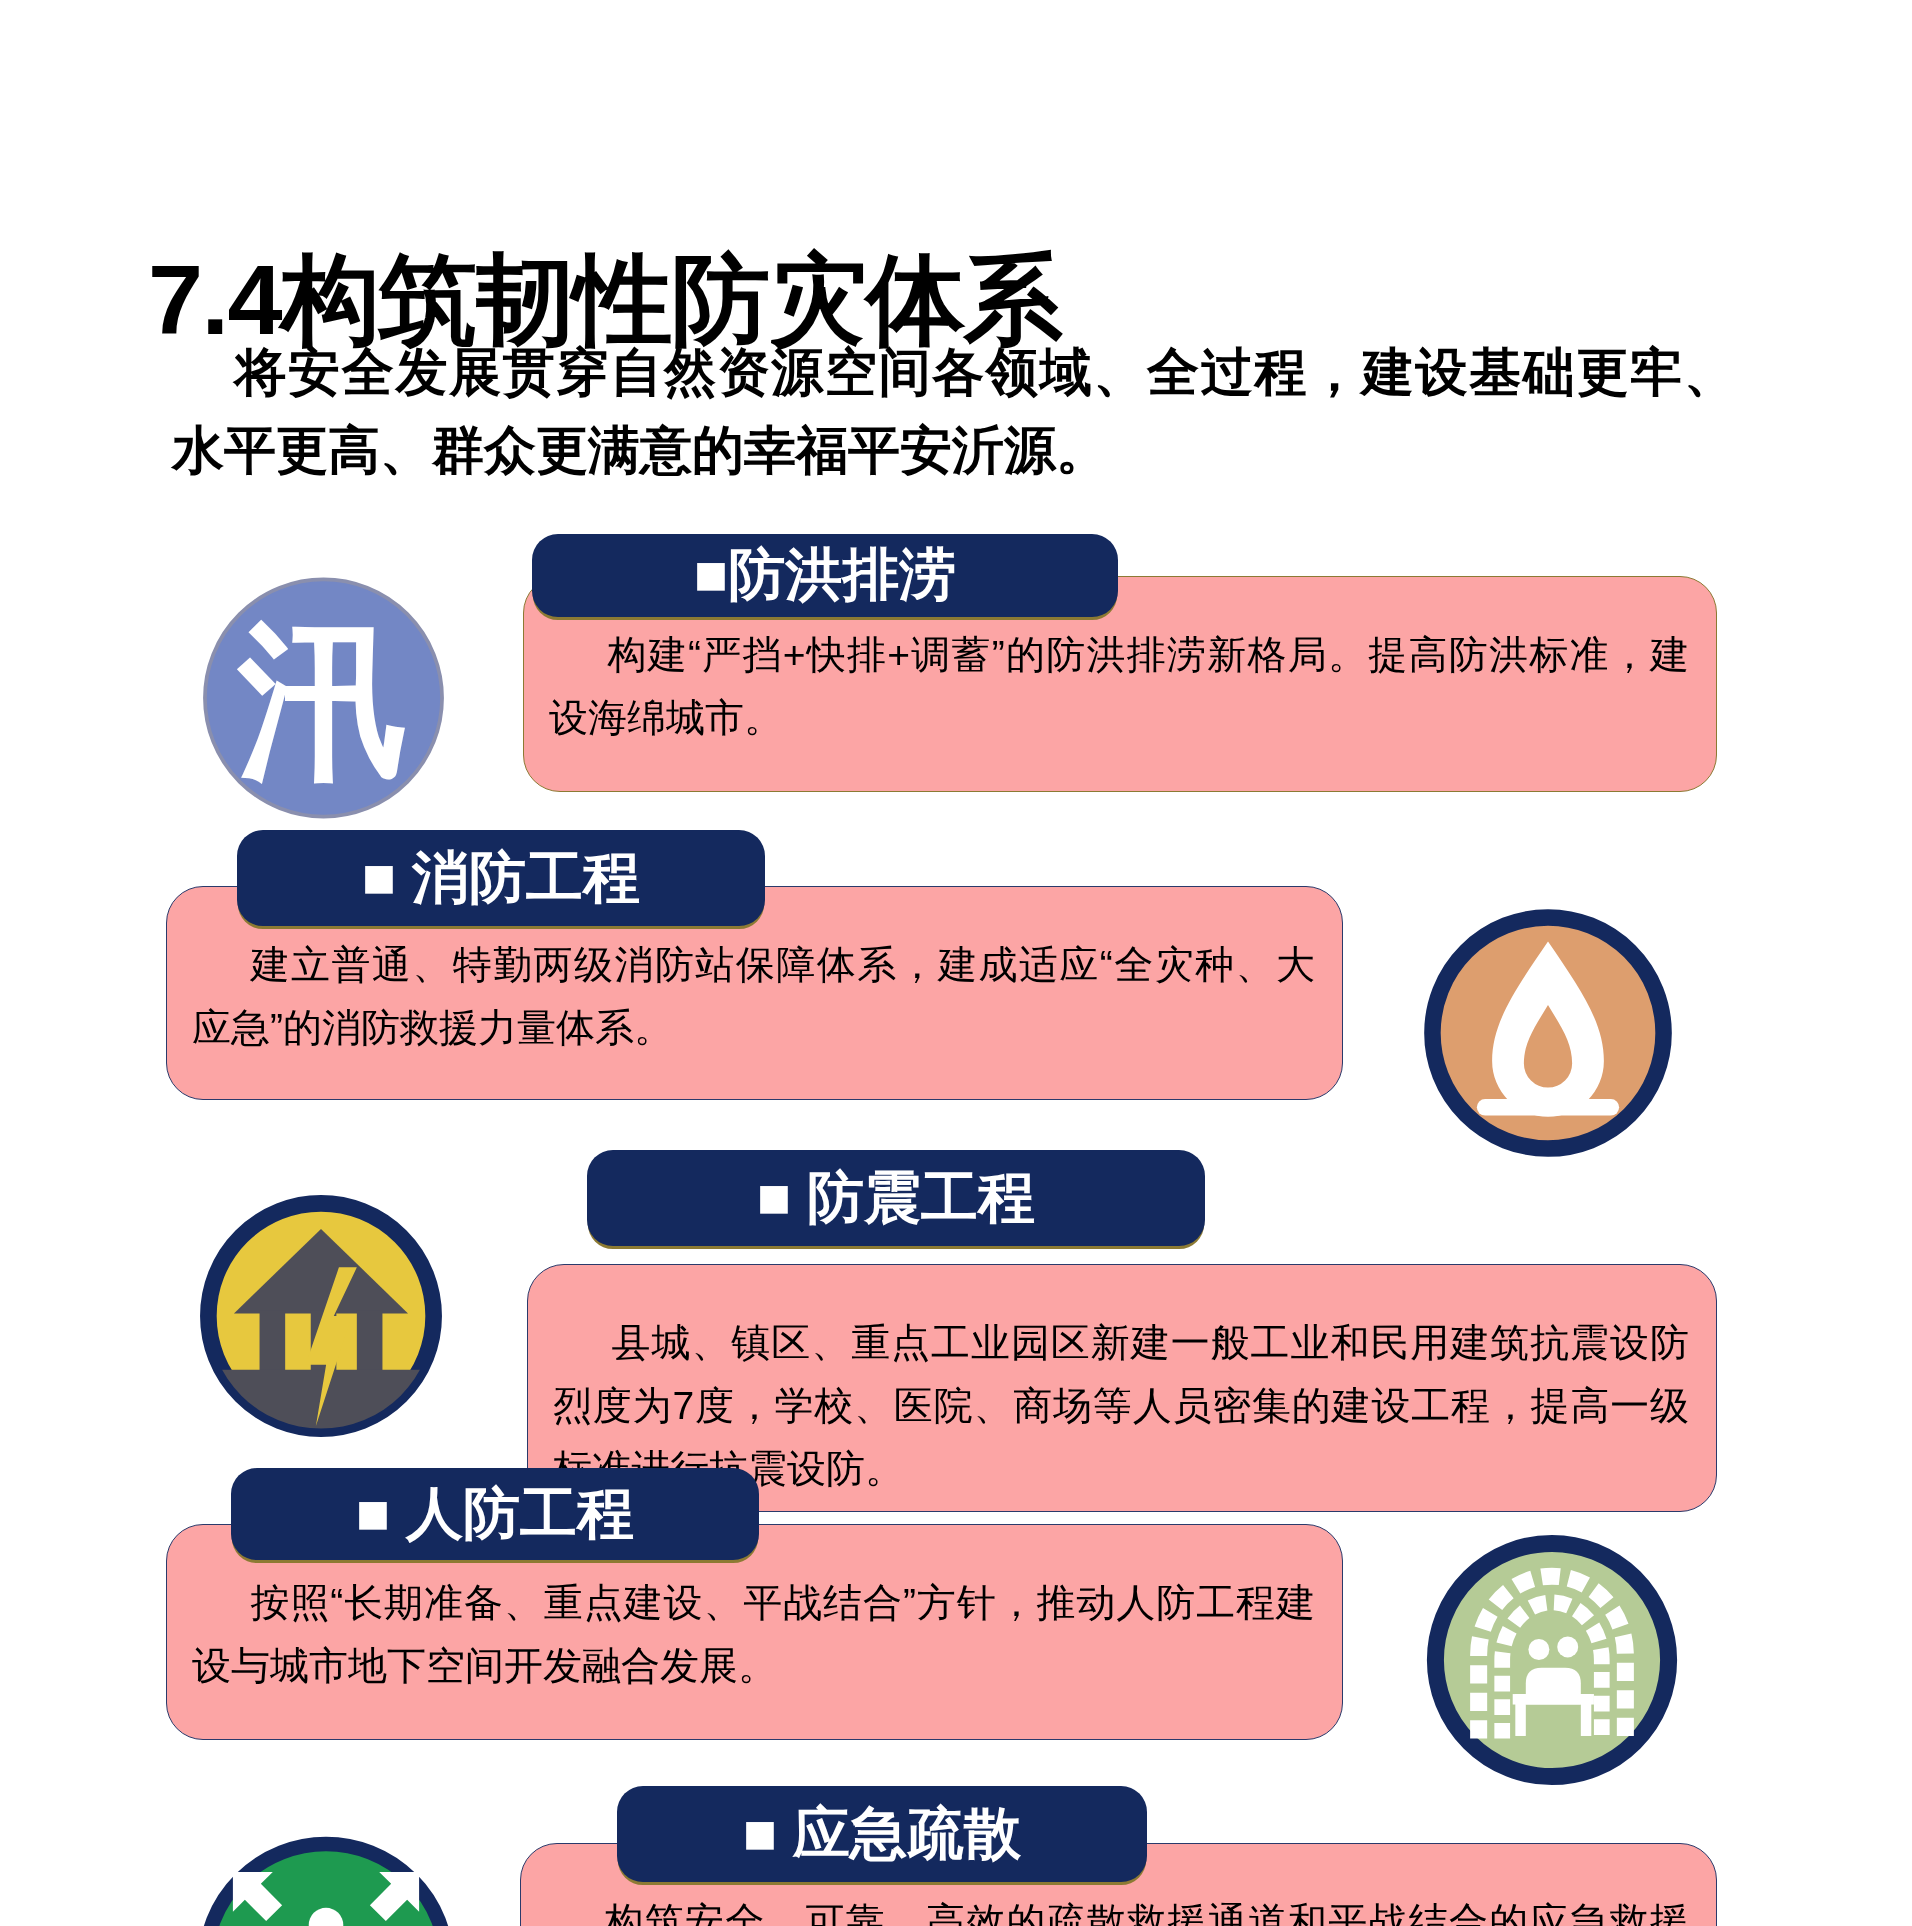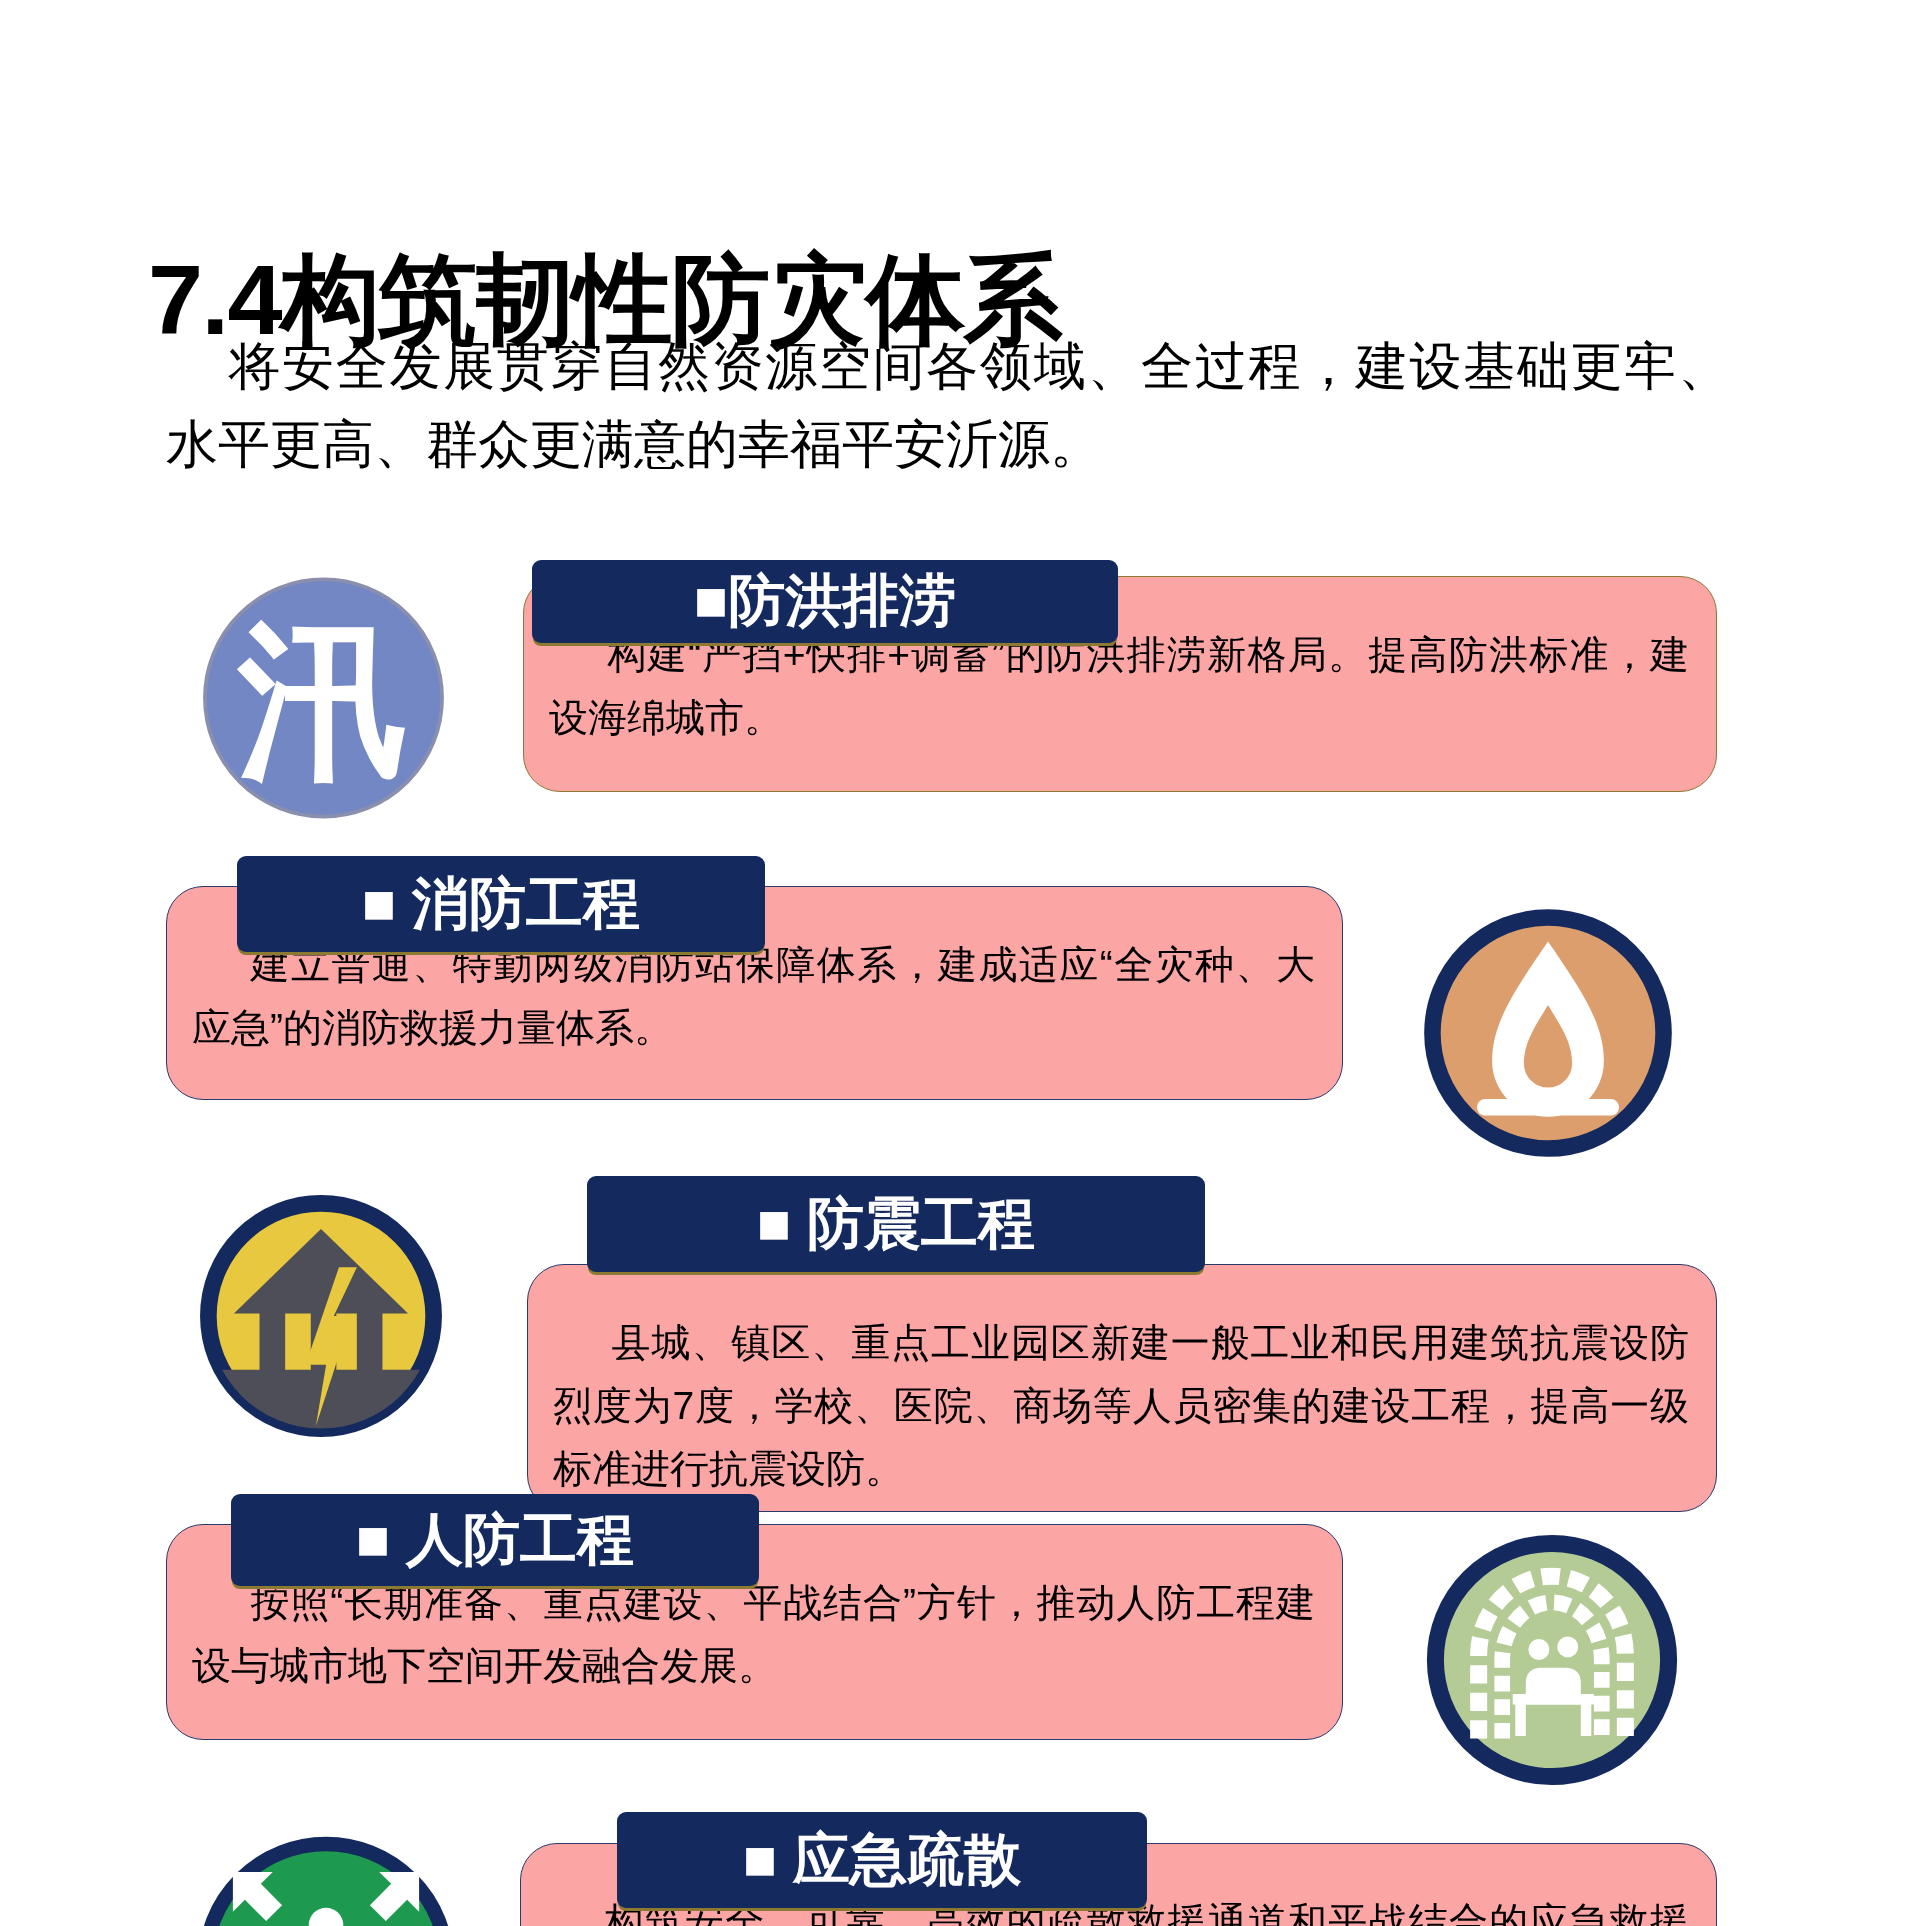--- a/index.html
+++ b/index.html
@@ -10,30 +10,29 @@
   .page{position:absolute;inset:0;}
 
   .doc-title{
     position:absolute;left:148px;top:169px;
     font-size:99px;font-weight:900;letter-spacing:-1.5px;color:#000;
     white-space:nowrap;
   }
   .doc-intro{
     position:absolute;left:166px;top:327px;width:1564px;
     font-size:52px;line-height:1.5;text-indent:1.2em;text-align:justify;
-    font-weight:400;margin:0;
+    font-weight:700;margin:6px;
   }
 
   .sec .badge{
     position:absolute;z-index:3;
-    background:#14295E;border-radius:9px;
+    background:#14295E;border-radius:26px;
     display:flex;align-items:center;justify-content:center;
     color:#ffffff;font-weight:800;font-size:57px;white-space:nowrap;
     box-shadow:0 3.9px 0 -0.8px #8C7A33;
-    margin-top:26px;
   }
   .sec .box{
     position:absolute;z-index:1;
     background:#fca5a5;border:1.9px solid #2A3A6B;border-radius:37px;
     box-sizing:border-box;
   }
   .sec .box p{
     margin:0;padding:46px 27px 0 25px;
     font-size:39px;line-height:1.62;text-indent:1.5em;text-align:justify;
     font-weight:500;

